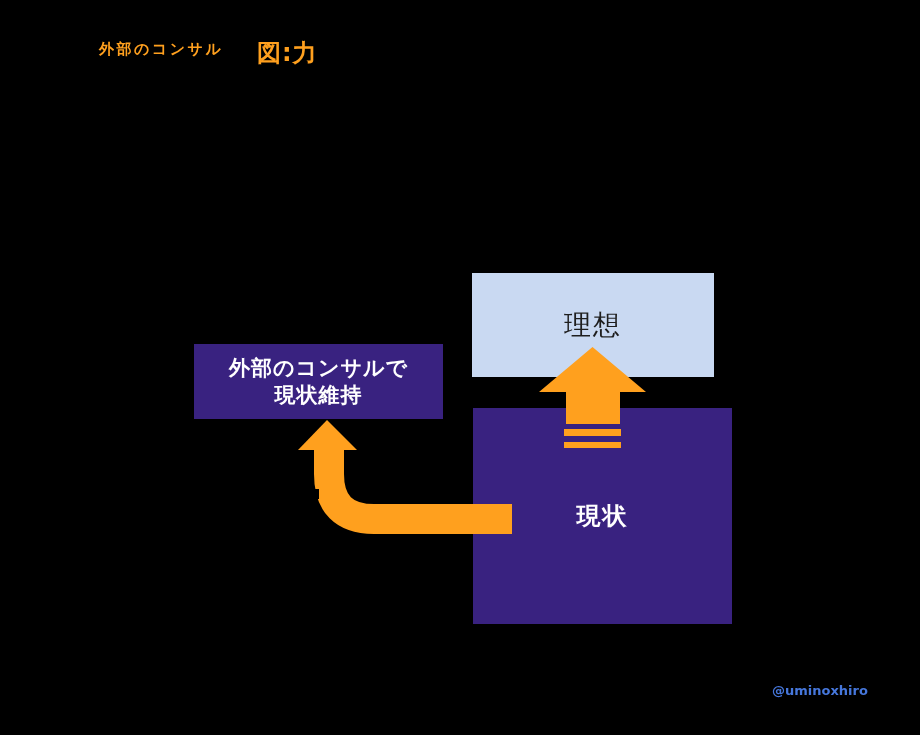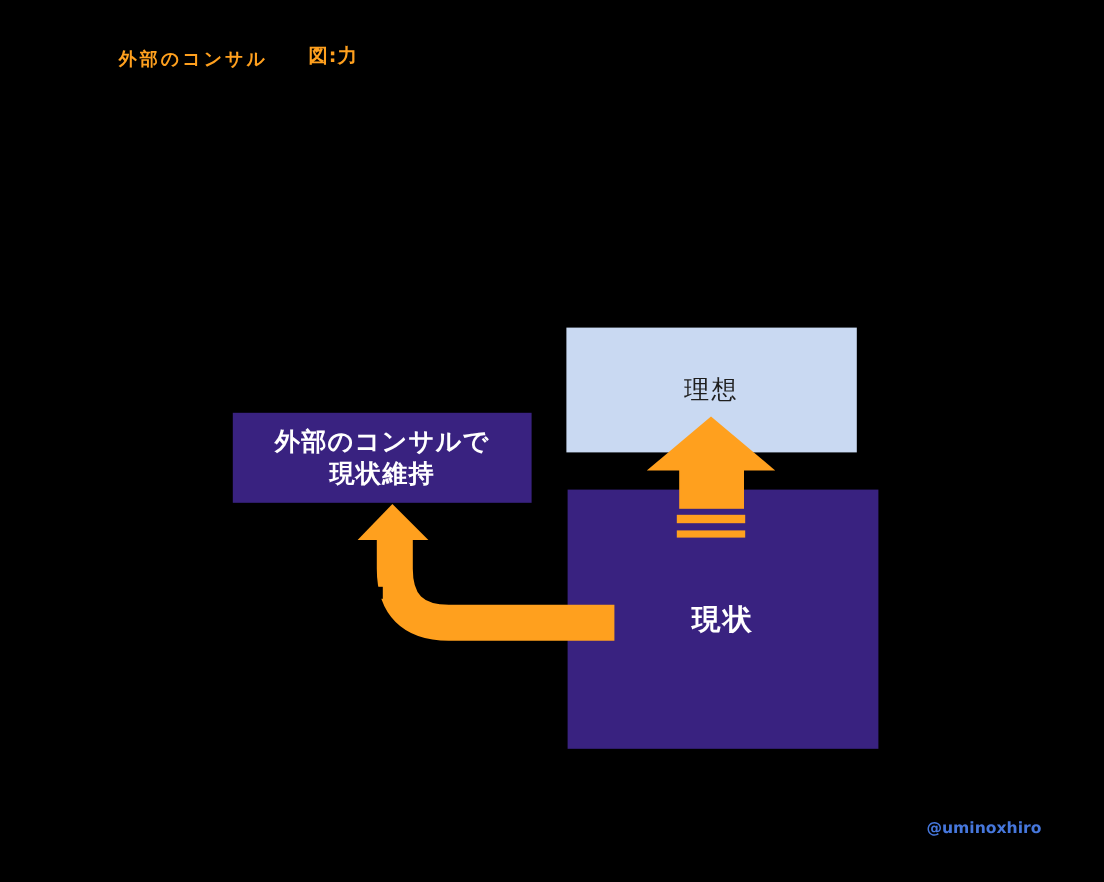--- a/index.html
+++ b/index.html
@@ -25,42 +25,42 @@
     font-weight: bold;
     letter-spacing: 2.5px;
     white-space: nowrap;
     margin-left: 28px;
   }
   .header-title {
     position: absolute;
     left: 257px;
     top: 37px;
     color: var(--orange, #FFA01E);
-    font-size: 16px;
+    font-size: 24px;
     font-weight: bold;
     letter-spacing: 1px;
     white-space: nowrap;
   }
   
   .box {
     position: absolute;
     display: flex;
     align-items: center;
     justify-content: center;
     text-align: center;
     box-sizing: border-box;
   }
   .ideal-box {
     left: 472px;
     top: 273px;
     width: 242px;
     height: 104px;
     background: var(--light_blue, #C9D9F2);
     color: #1e1e1e;
-    font-size: 21px;
+    font-size: 27px;
     font-weight: 500;
     letter-spacing: 2px;
   }
   .current-box {
     left: 473px;
     top: 408px;
     width: 259px;
     height: 216px;
     background: var(--purple, #392280);
     color: #ffffff;

